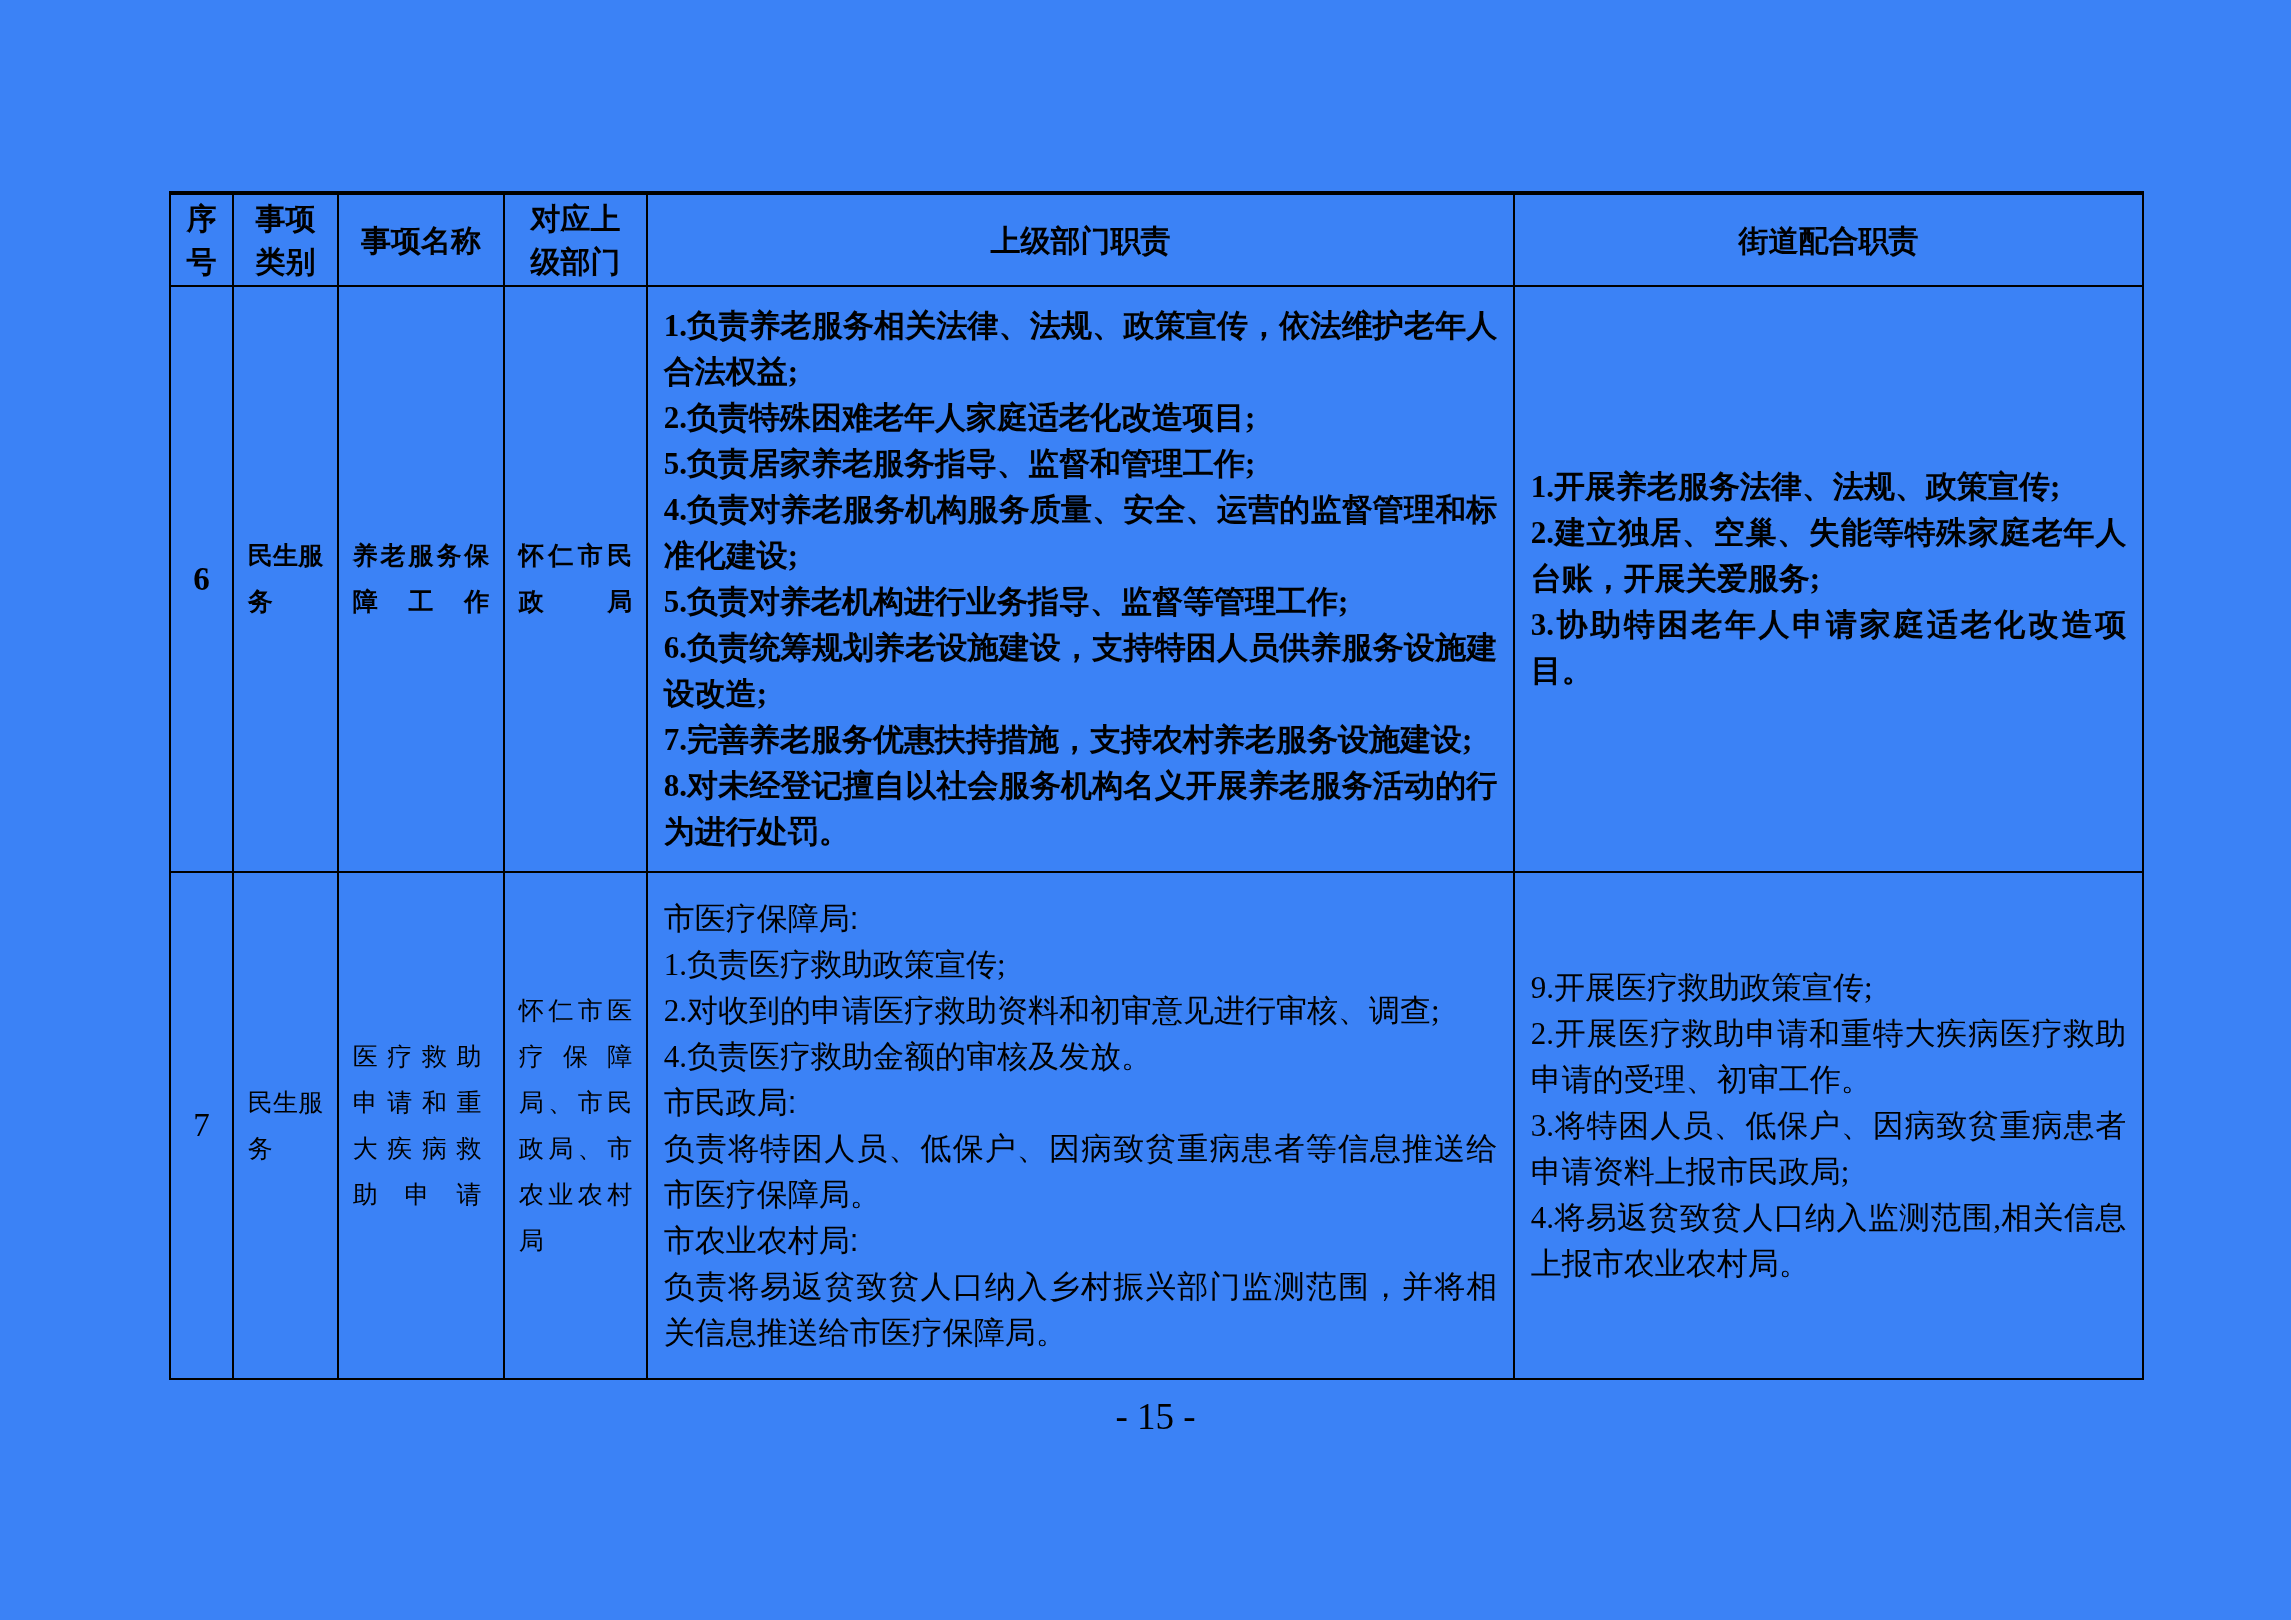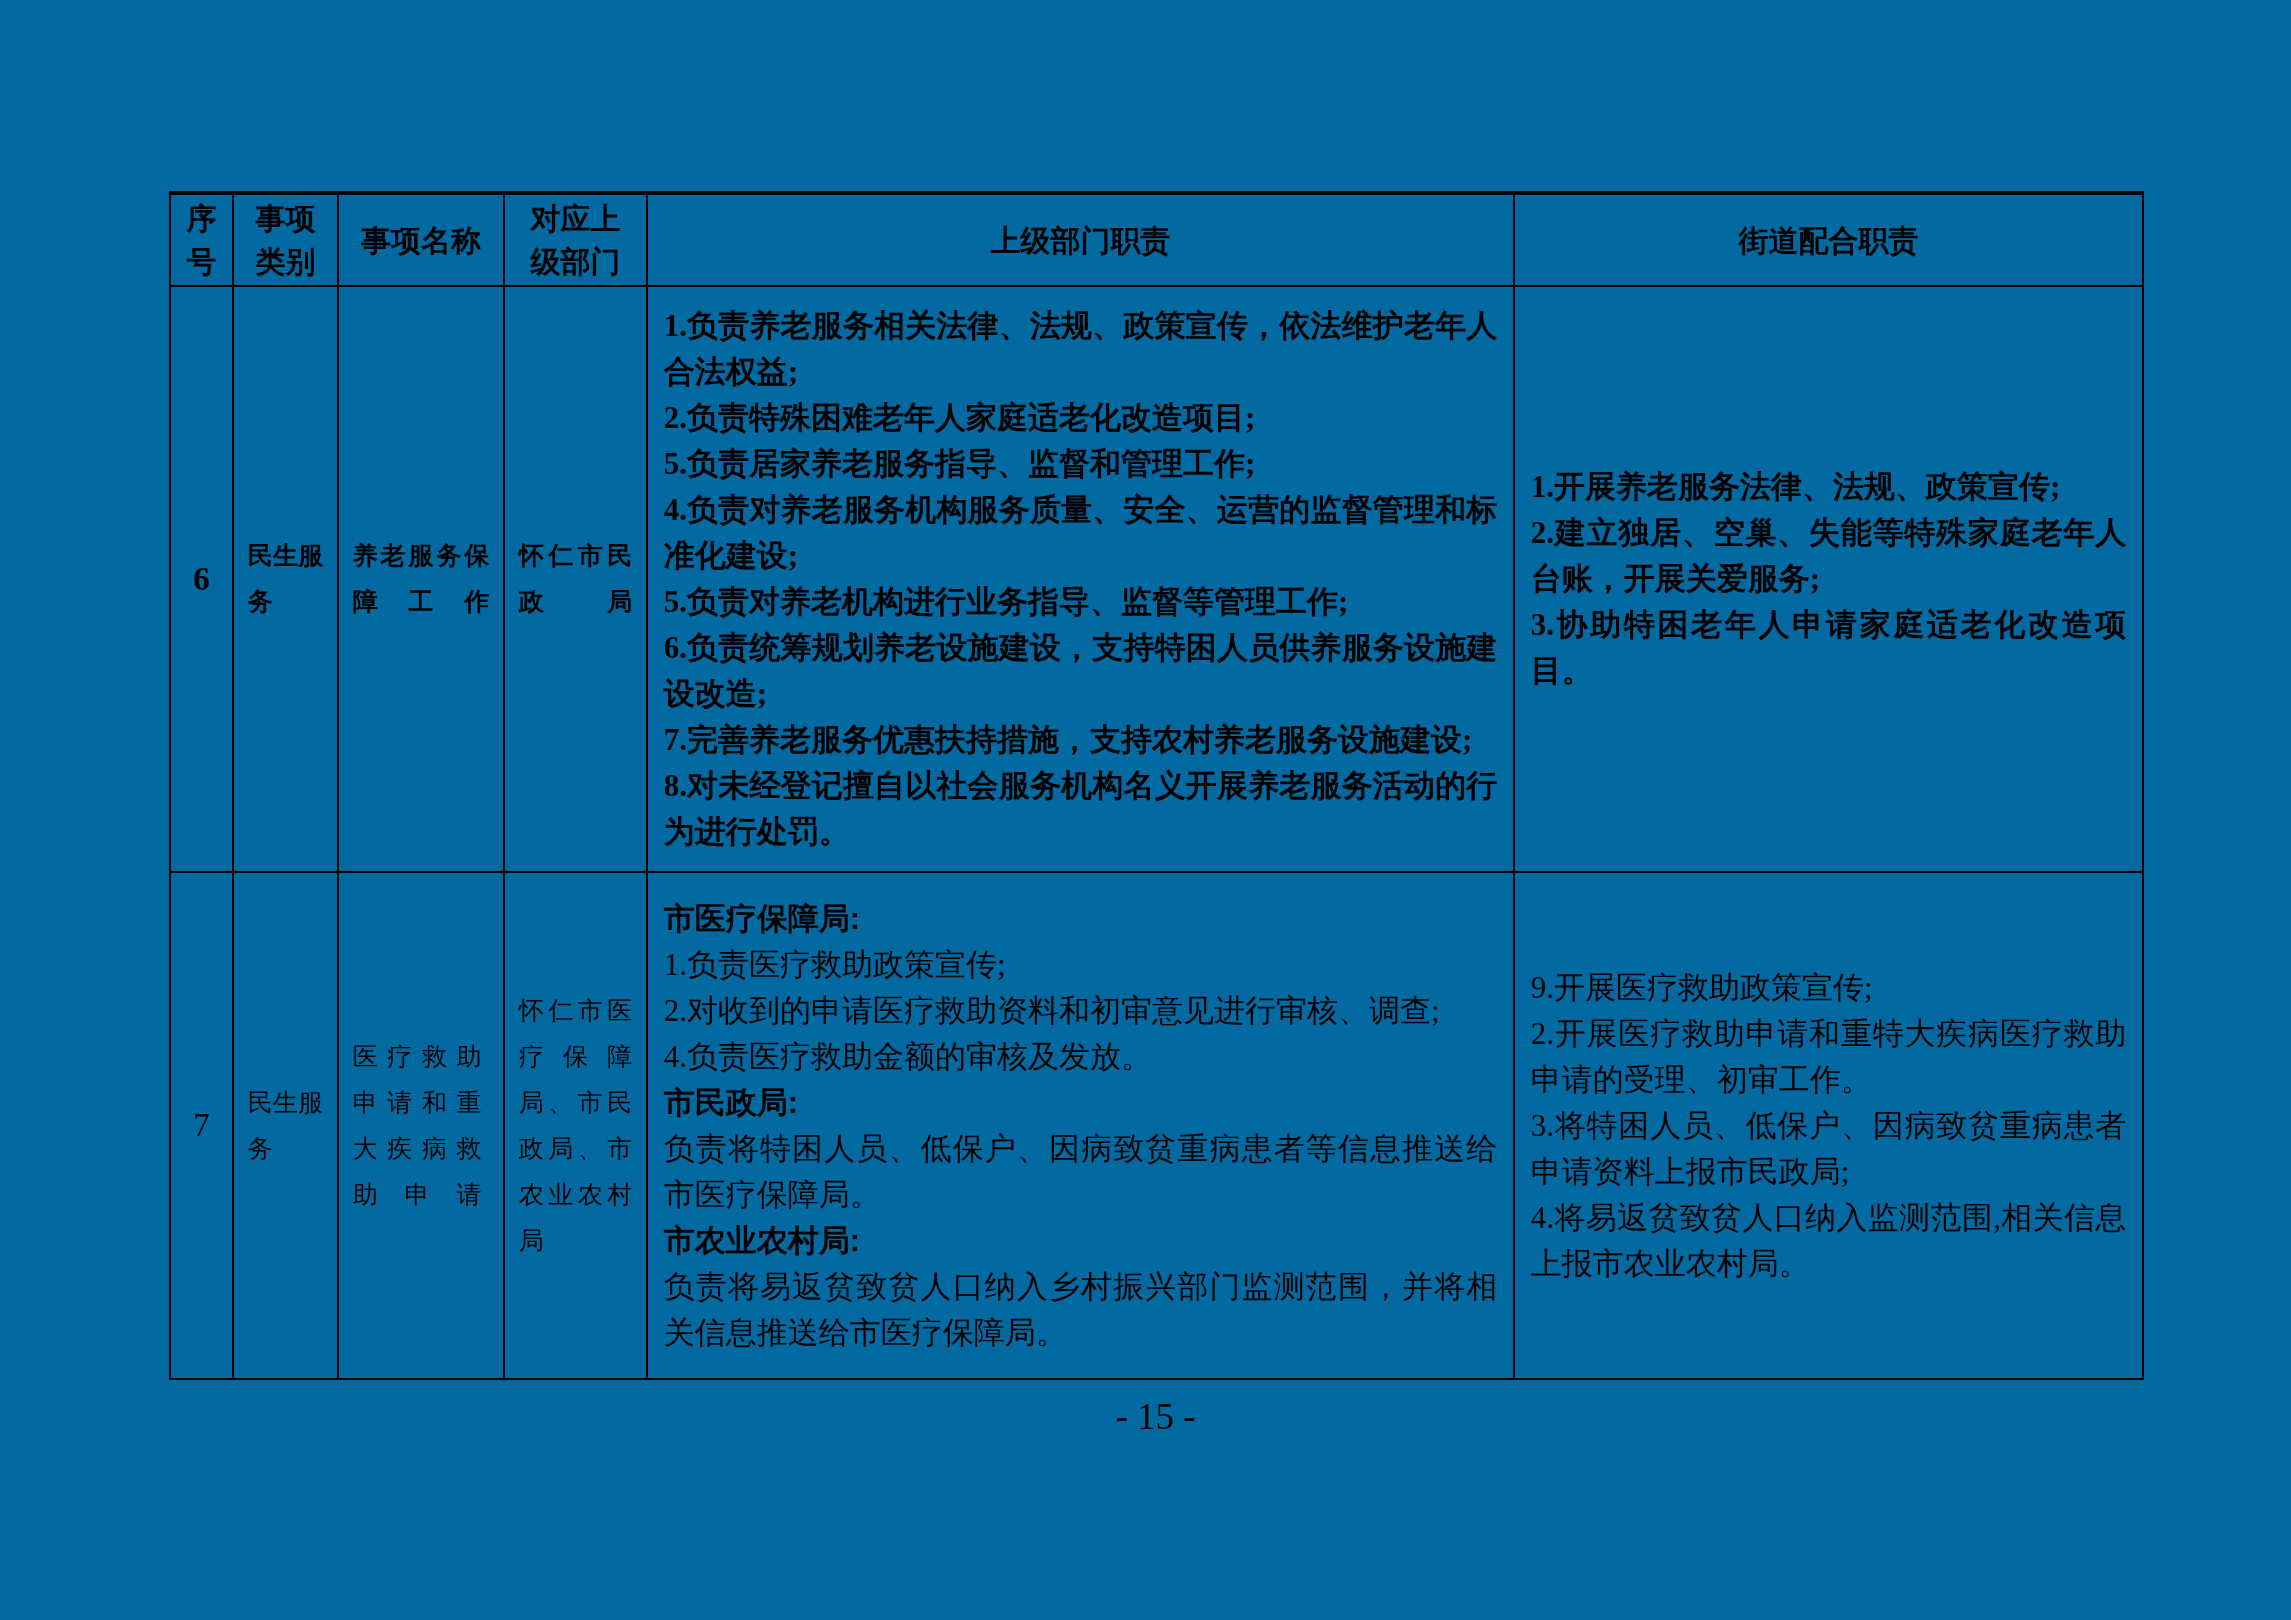--- a/index.html
+++ b/index.html
@@ -1,20 +1,20 @@
 <!DOCTYPE html>
 <html><head>
 <meta charset="utf-8">
 <style>
   html,body{margin:0;padding:0;background:#ffffff;}
   .page{
     position:relative;
     width:2292px;
     height:1620px;
-    background:#0369a1;
+    background:#3b82f6;
     font-family:"Liberation Serif","DejaVu Serif",serif;
     color:#000;
   }
   table.doc-table{
     position:absolute;
     left:169px;
     top:191px;
     width:1973px;
     border-collapse:collapse;
     table-layout:fixed;
@@ -56,21 +56,21 @@
   }
   td.cell-duties{
     font-size:31px;
     line-height:46px;
     padding:13.7px 15.7px;
     text-align:justify;
   }
   .duty-line{min-height:46px;}
   .duty-line.bold{
     font-family:"Liberation Sans","DejaVu Sans",sans-serif;
-    font-weight:700;
+    font-weight:400;
   }
   .page-footer{
     position:absolute;
     left:169px;
     top:1394px;
     width:1973px;
     text-align:center;
     font-size:37px;
     line-height:46px;
   }

